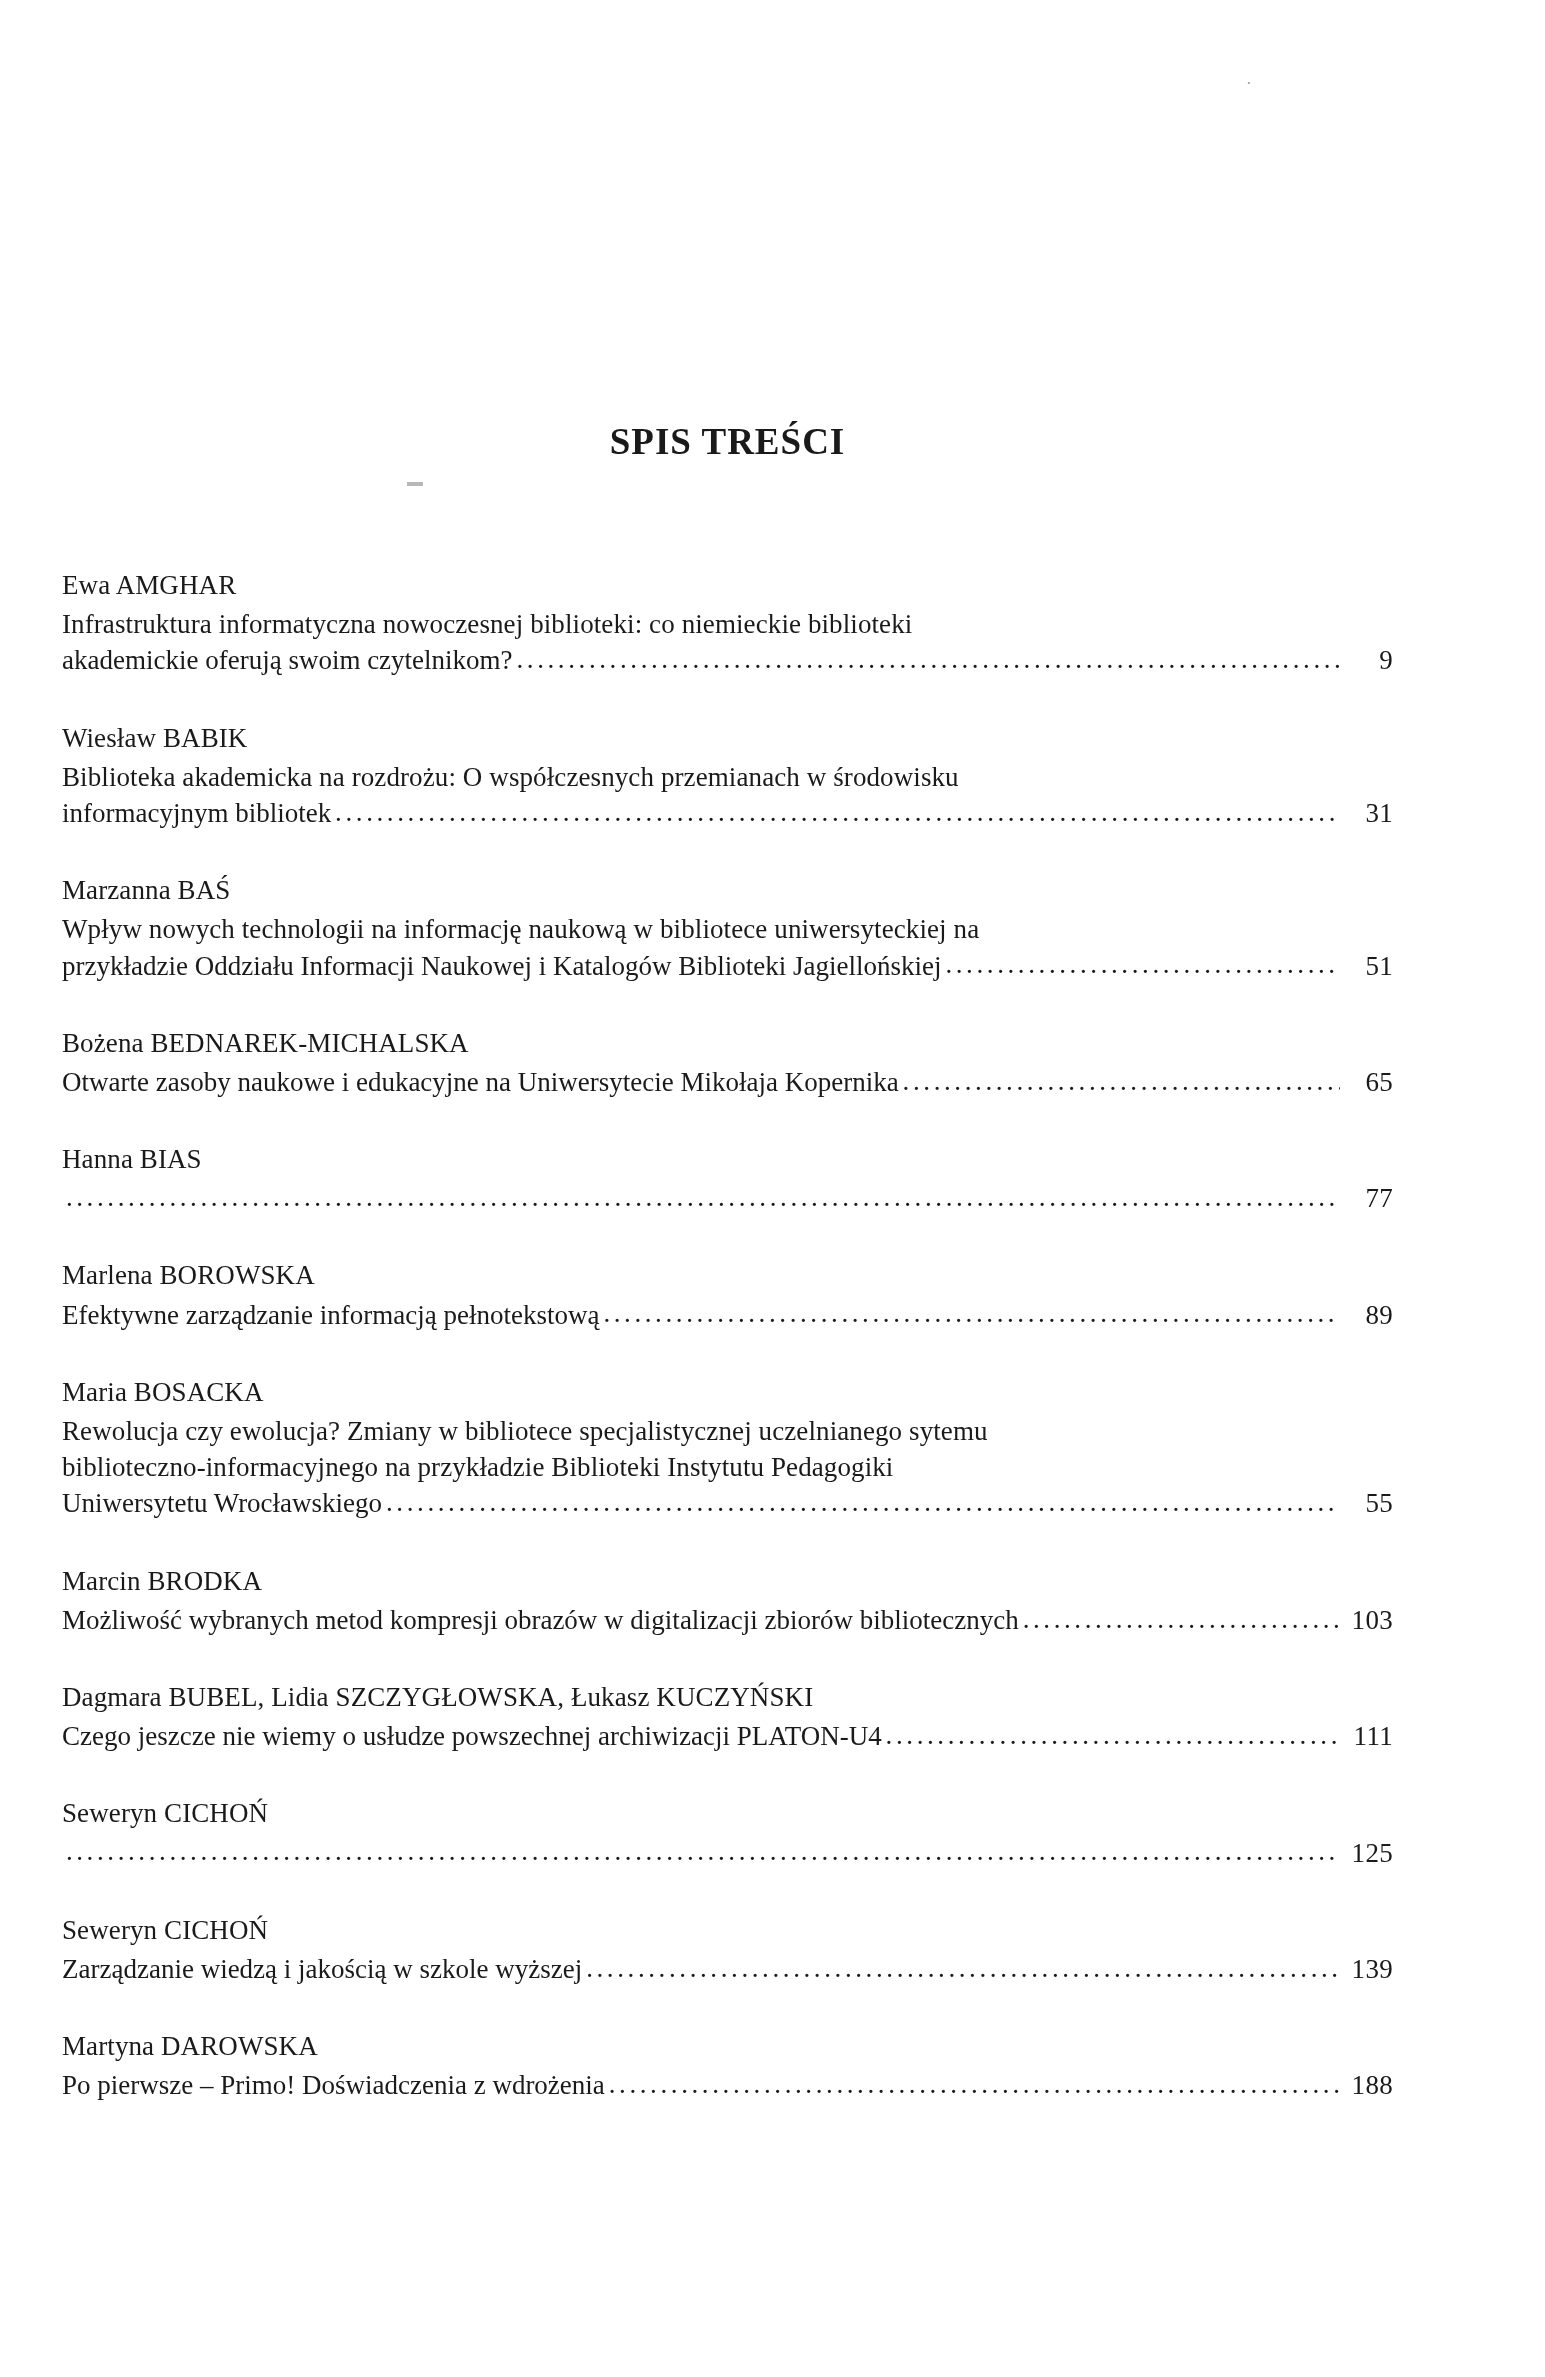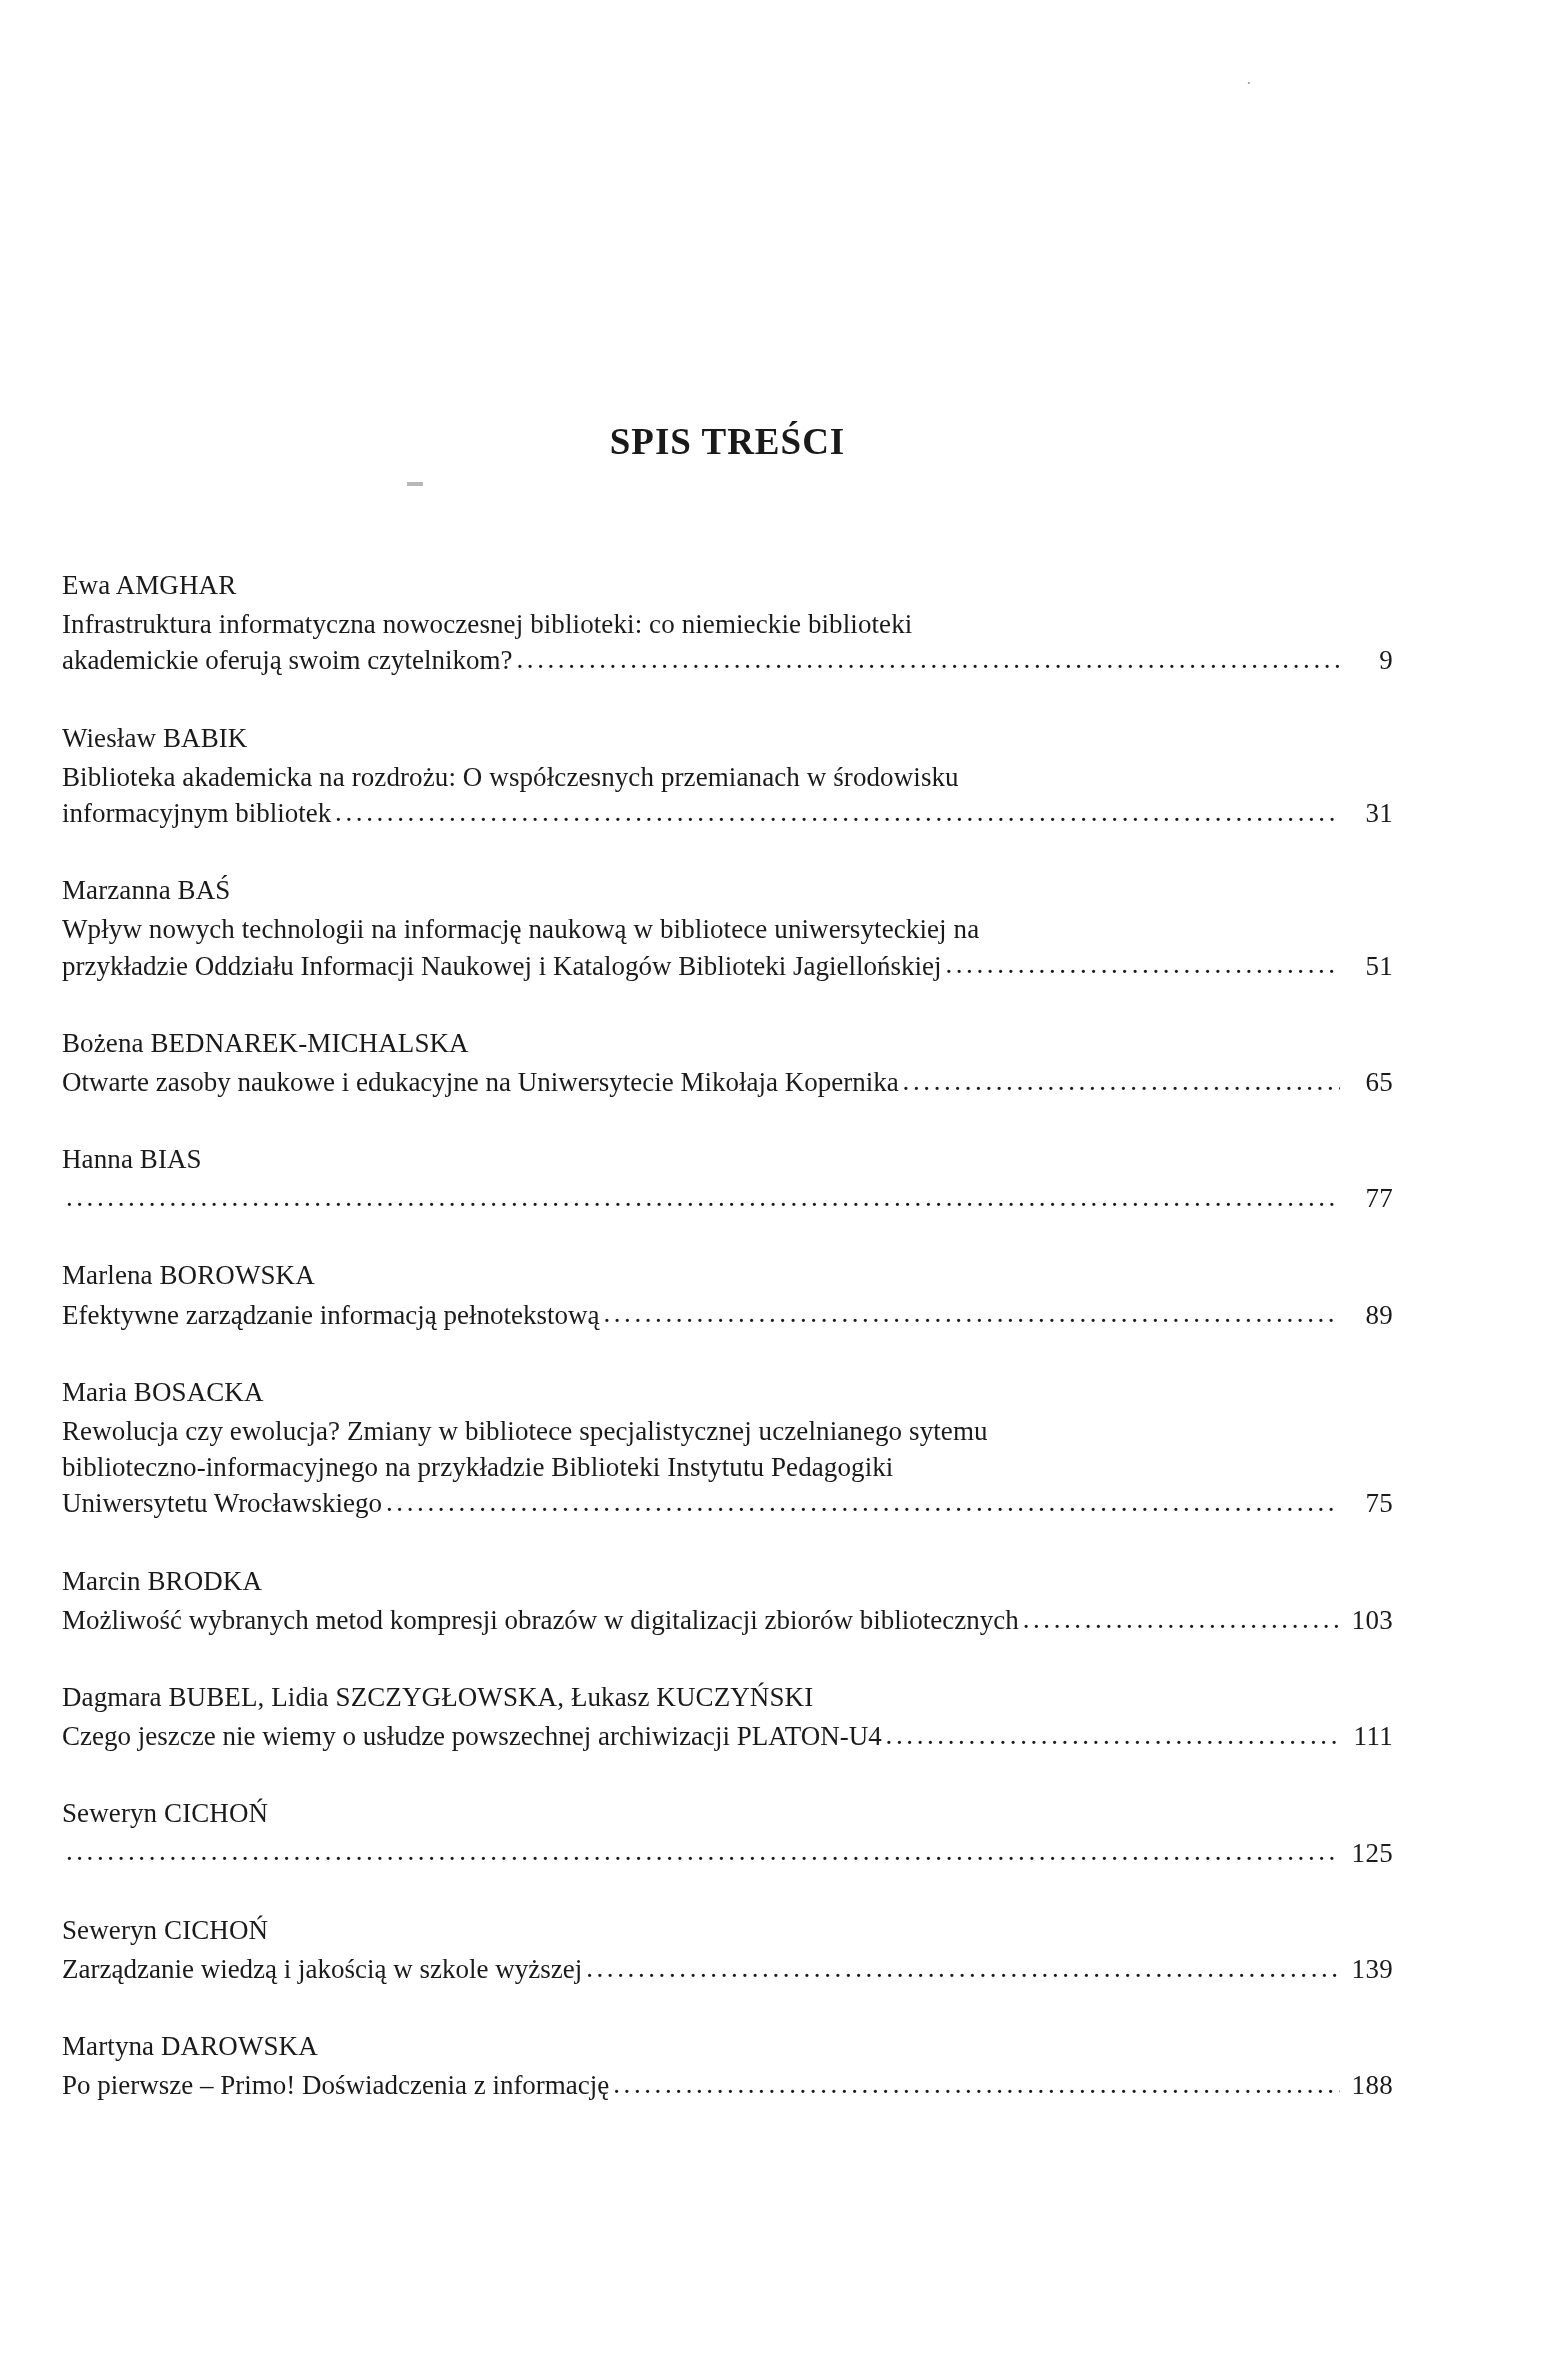--- a/index.html
+++ b/index.html
@@ -162,21 +162,21 @@
             <span class="page-num">89</span>
           </div>
         </div>
         <div class="entry">
           <div class="author">Maria BOSACKA</div>
           <div class="title-row">Rewolucja czy ewolucja? Zmiany w bibliotece specjalistycznej uczelnianego sytemu</div>
           <div class="title-row">biblioteczno-informacyjnego na przykładzie Biblioteki Instytutu  Pedagogiki</div>
           <div class="title-last">
             <span class="txt">Uniwersytetu Wrocławskiego</span>
             <span class="dots">........................................................................................................................................................................................................</span>
-            <span class="page-num">75</span>
+            <span class="page-num">55</span>
           </div>
         </div>
         <div class="entry">
           <div class="author">Marcin BRODKA</div>
           <div class="title-last">
             <span class="txt">Możliwość wybranych metod kompresji obrazów w digitalizacji zbiorów bibliotecznych</span>
             <span class="dots">........................................................................................................................................................................................................</span>
             <span class="page-num">103</span>
           </div>
         </div>
@@ -199,21 +199,21 @@
           <div class="author">Seweryn CICHOŃ</div>
           <div class="title-last">
             <span class="txt">Zarządzanie wiedzą i jakością w szkole wyższej</span>
             <span class="dots">........................................................................................................................................................................................................</span>
             <span class="page-num">139</span>
           </div>
         </div>
         <div class="entry">
           <div class="author">Martyna DAROWSKA</div>
           <div class="title-last">
-            <span class="txt">Po pierwsze – Primo! Doświadczenia z informację</span>
+            <span class="txt">Po pierwsze – Primo! Doświadczenia z wdrożenia</span>
             <span class="dots">........................................................................................................................................................................................................</span>
             <span class="page-num">188</span>
           </div>
         </div>
       </div>
   </div>
 
 </div>
 
 

